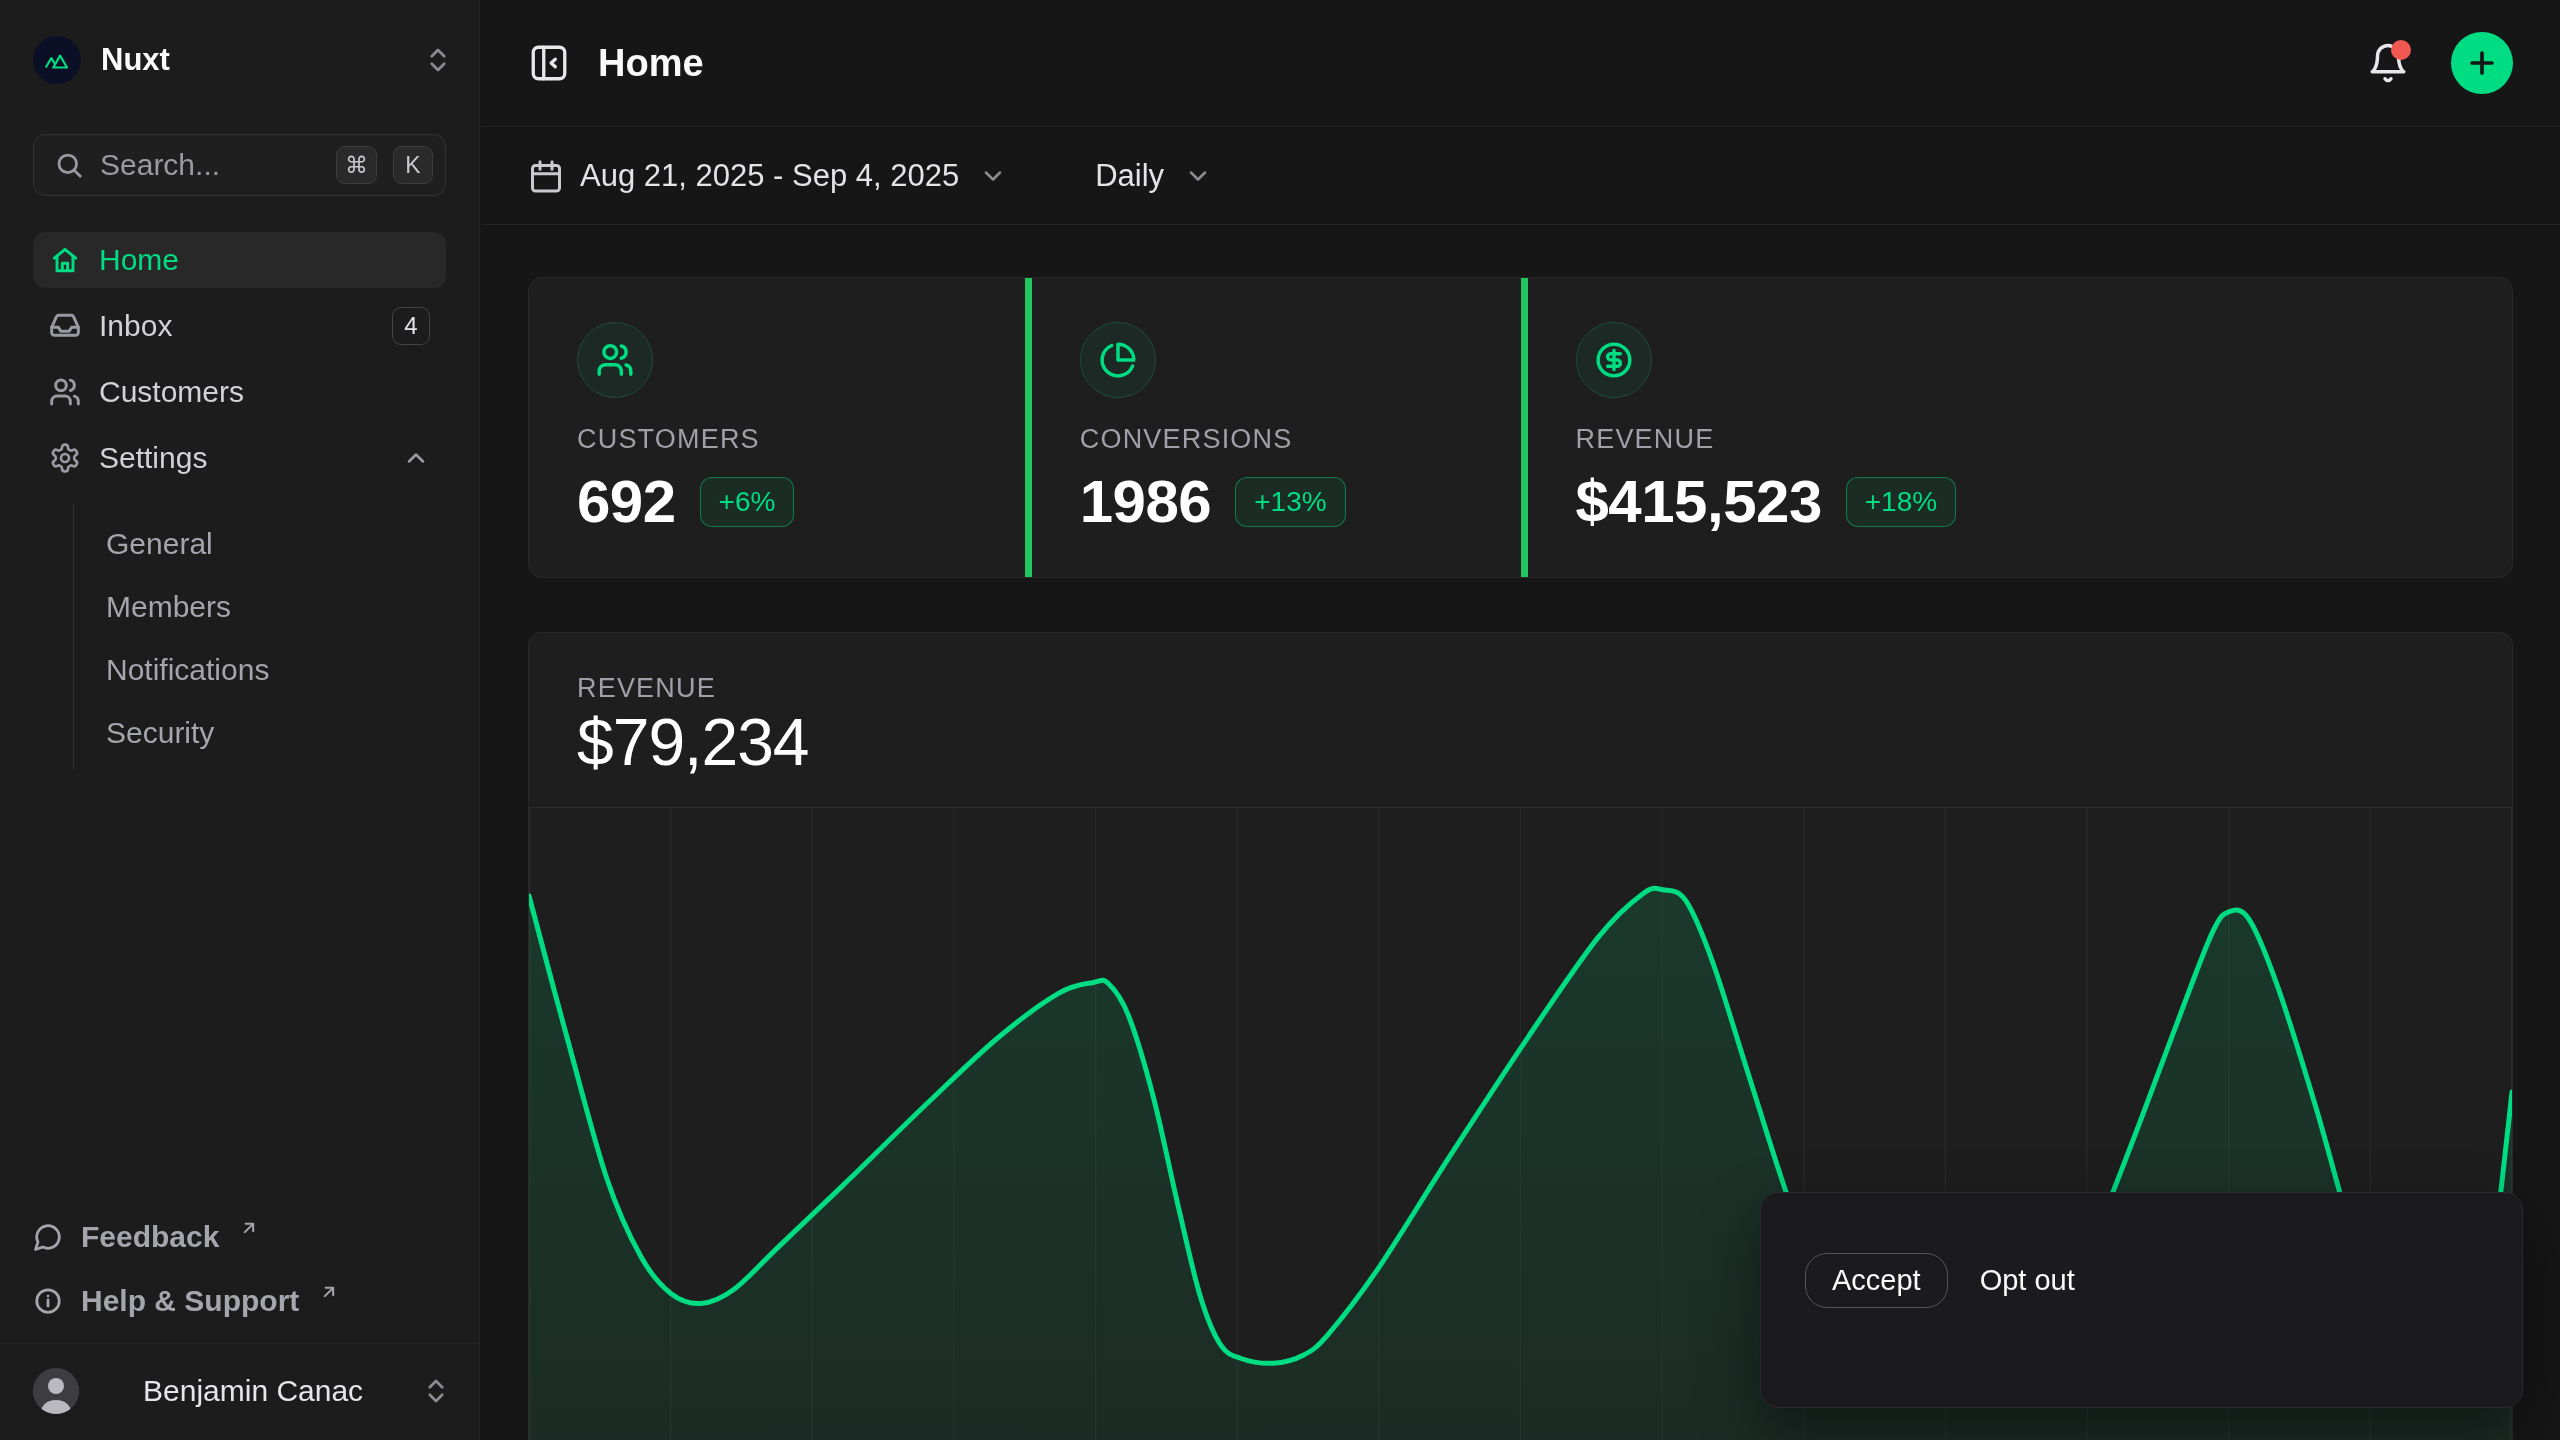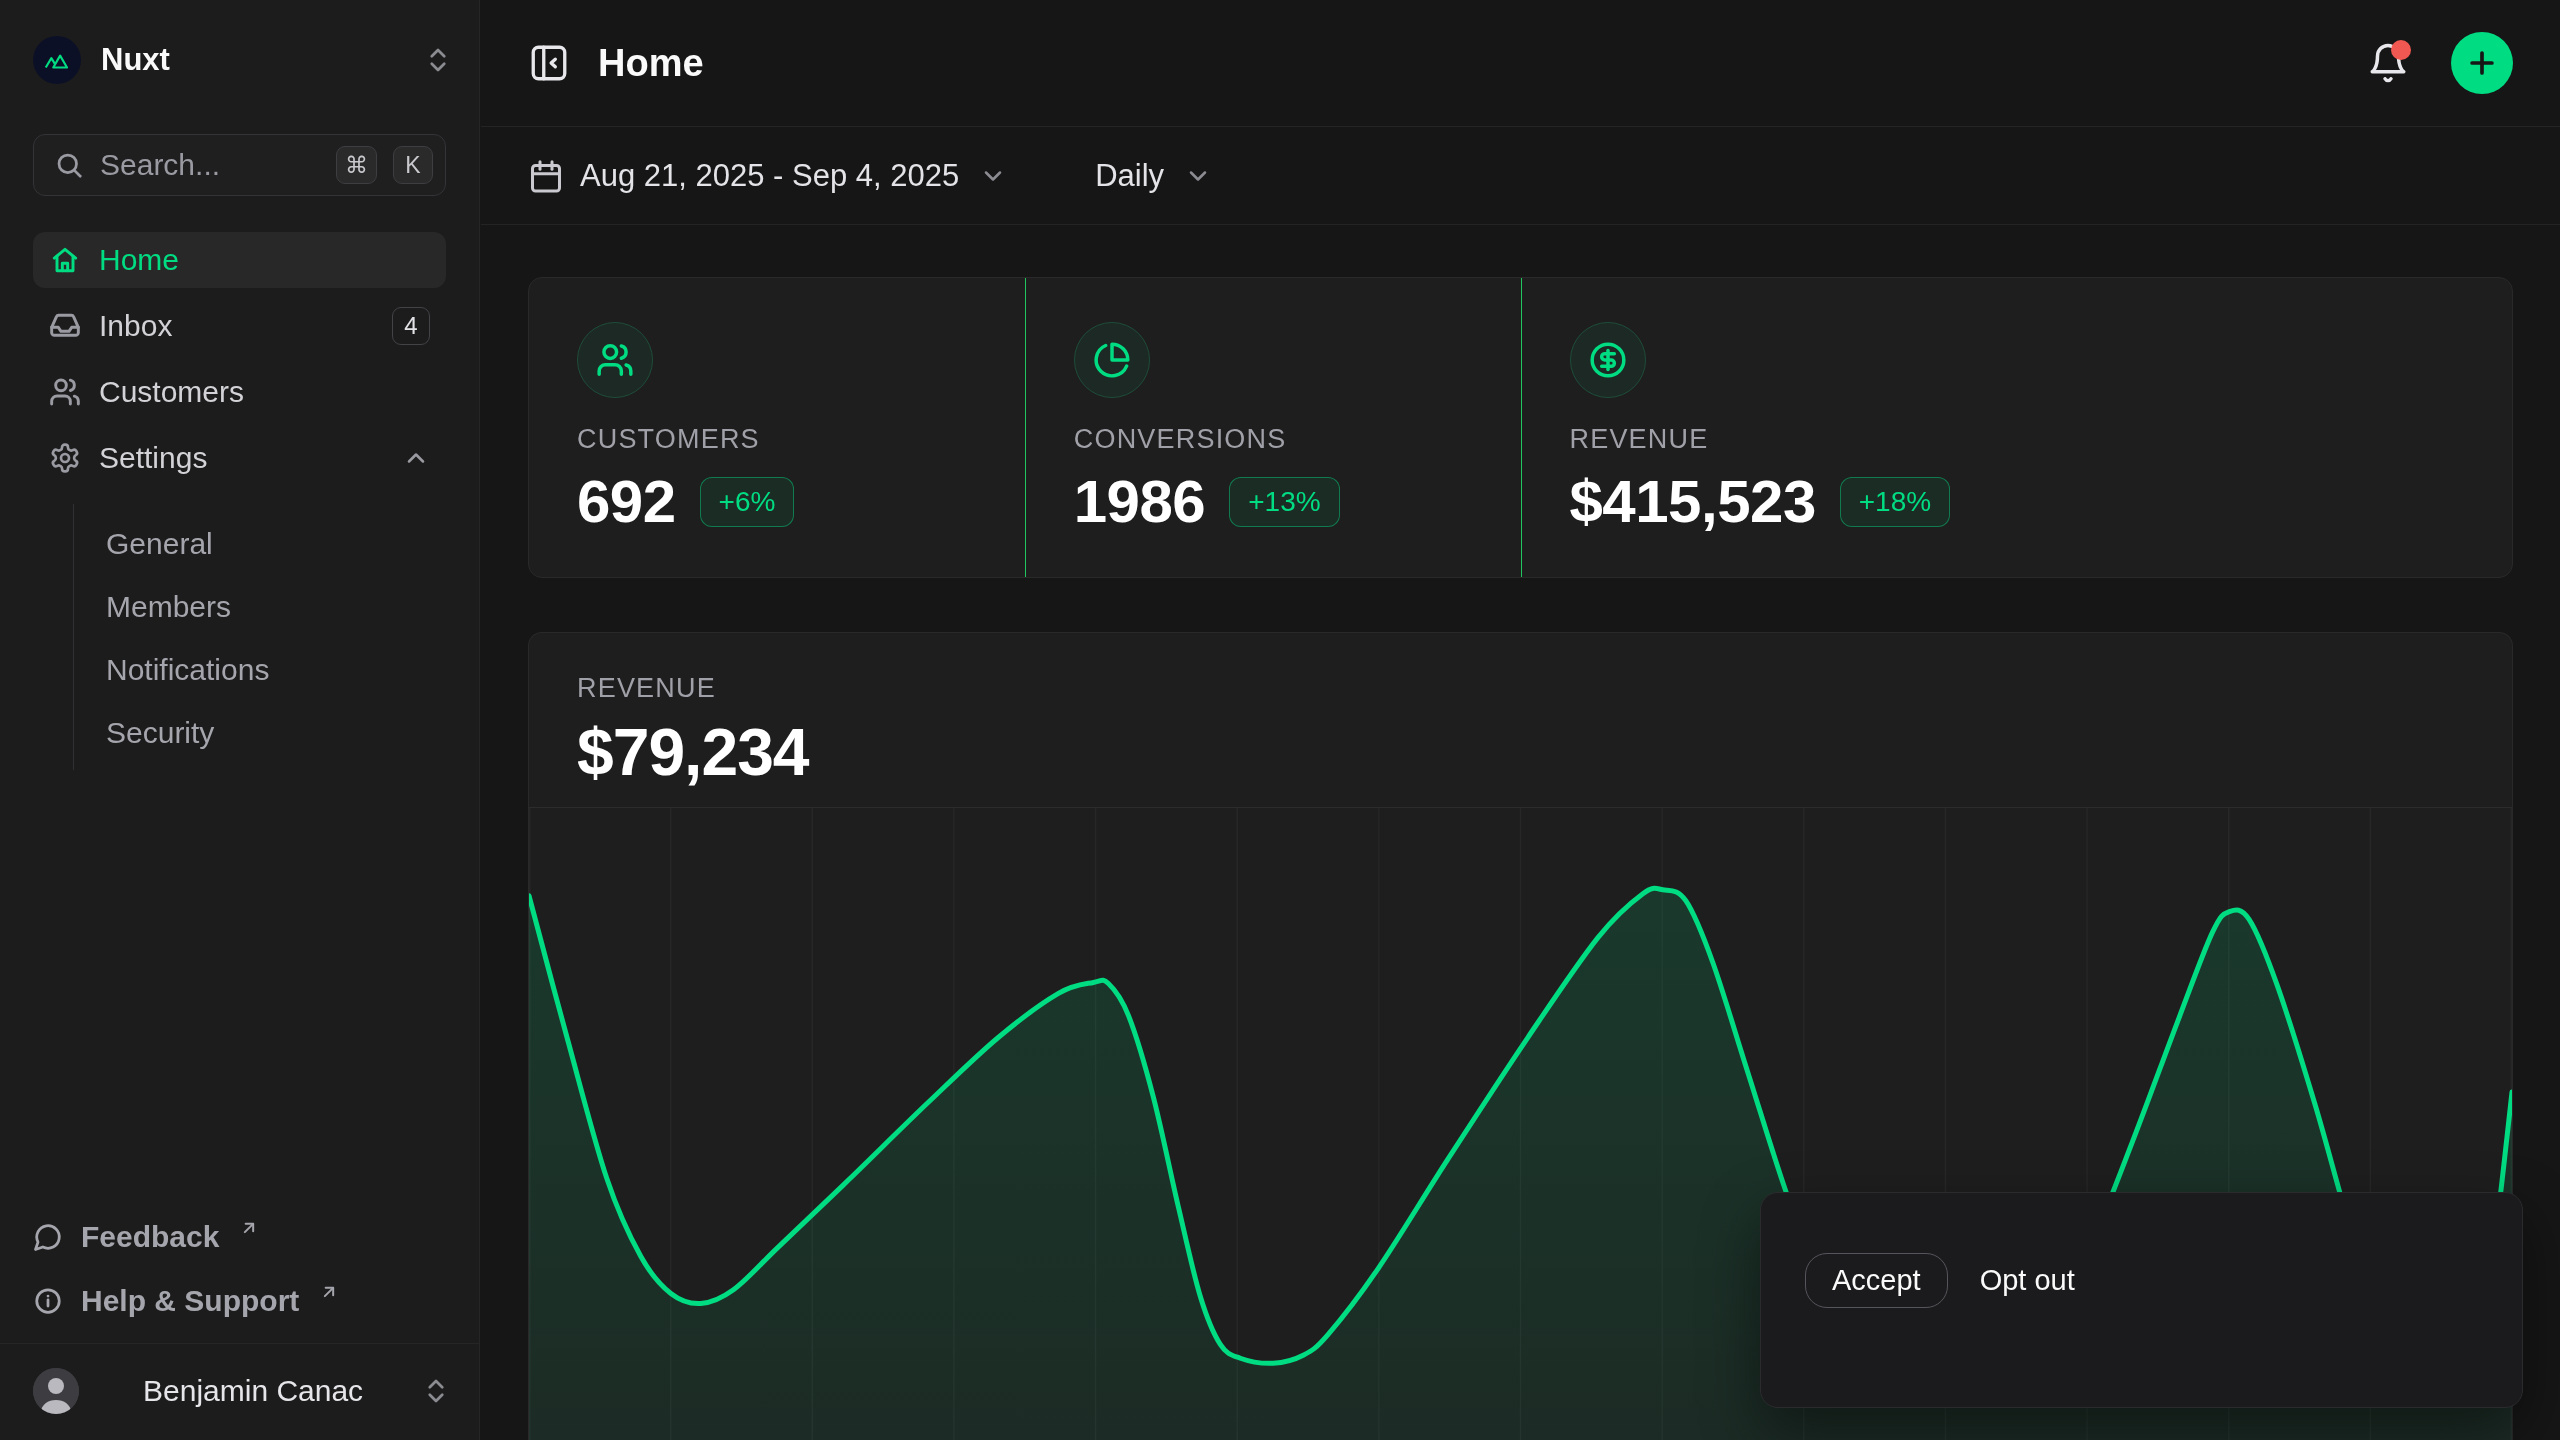--- a/index.html
+++ b/index.html
@@ -50,35 +50,35 @@
   .toolbar { position:absolute; left:481px; right:0; top:128px; height:97px; border-bottom:1px solid #242424;
     display:flex; align-items:center; padding:0 47px; gap:88px; background:#161616; }
   .t-btn { display:flex; align-items:center; gap:16px; color:#e4e4e8; font-size:31px; cursor:pointer; }
   .t-btn .chev { color:#8b8b92; display:flex; margin-left:4px; }
   .t-ic { color:#c9c9cf; display:flex; }
 
   
   .stats { position:absolute; left:528px; top:277px; width:1985px; height:301px; background:#1e1e1e;
     border:1px solid #292929; border-radius:14px; display:grid; grid-template-columns:1fr 1fr 1fr 1fr; overflow:hidden; }
   .stat-cell { padding:44px 0 0 48px; }
-  .stat-cell + .stat-cell { border-left:1px solid #22c55e; }
+  .stat-cell + .stat-cell { border-left:7px solid #22c55e; }
   .stat-ic { width:76px; height:76px; border-radius:50%; background:rgba(0,220,130,0.06);
     border:1.5px solid #1e4d3a; display:flex; align-items:center; justify-content:center; color:#00dc82; }
   .stat-label { margin-top:26px; font-size:27px; letter-spacing:1.2px; color:#a0a0a8; }
   .stat-row { margin-top:12px; display:flex; align-items:center; gap:24px; }
   .stat-value { font-size:60px; font-weight:700; color:#ffffff; letter-spacing:-0.5px; }
   .stat-badge { border:1.5px solid rgba(0,220,130,0.45); background:rgba(0,220,130,0.08); color:#00dc82;
     border-radius:12px; font-size:28px; padding:8px 18px; }
 
   
   .rev-panel { position:absolute; left:528px; top:632px; width:1985px; height:808px; background:#1e1e1e;
     border:1px solid #292929; border-bottom:none; border-radius:14px 14px 0 0; overflow:hidden; }
   .rev-head { padding:40px 48px 0; }
   .rev-label { font-size:27px; letter-spacing:1.2px; color:#a0a0a8; }
-  .rev-value { margin-top:10px; font-size:66px; font-weight:700; color:#ffffff; letter-spacing:-1px; }
+  .rev-value { font-size:66px; font-weight:400; color:#ffffff; letter-spacing:-1px; }
   .plot { position:absolute; left:0; right:0; top:174px; bottom:0; border-top:1px solid #2c2c2c; }
   .plot svg { width:100%; height:100%; }
 
   
   .cookie { position:absolute; left:1760px; top:1192px; width:763px; height:216px; background:#1b1b1d;
     border:1px solid #2b2b2e; border-radius:18px; box-shadow:0 24px 60px rgba(0,0,0,0.45);
     padding:36px 44px 0; z-index:20; }
   .c-text { font-size:31px; line-height:1.42; color:#f4f4f5; max-width:620px; }
   .c-actions { margin-top:24px; display:flex; align-items:center; gap:28px; }
   .btn-accept { border:1.5px solid #55555c; border-radius:22px; padding:10px 26px; font-size:29px; color:#fafafa;

